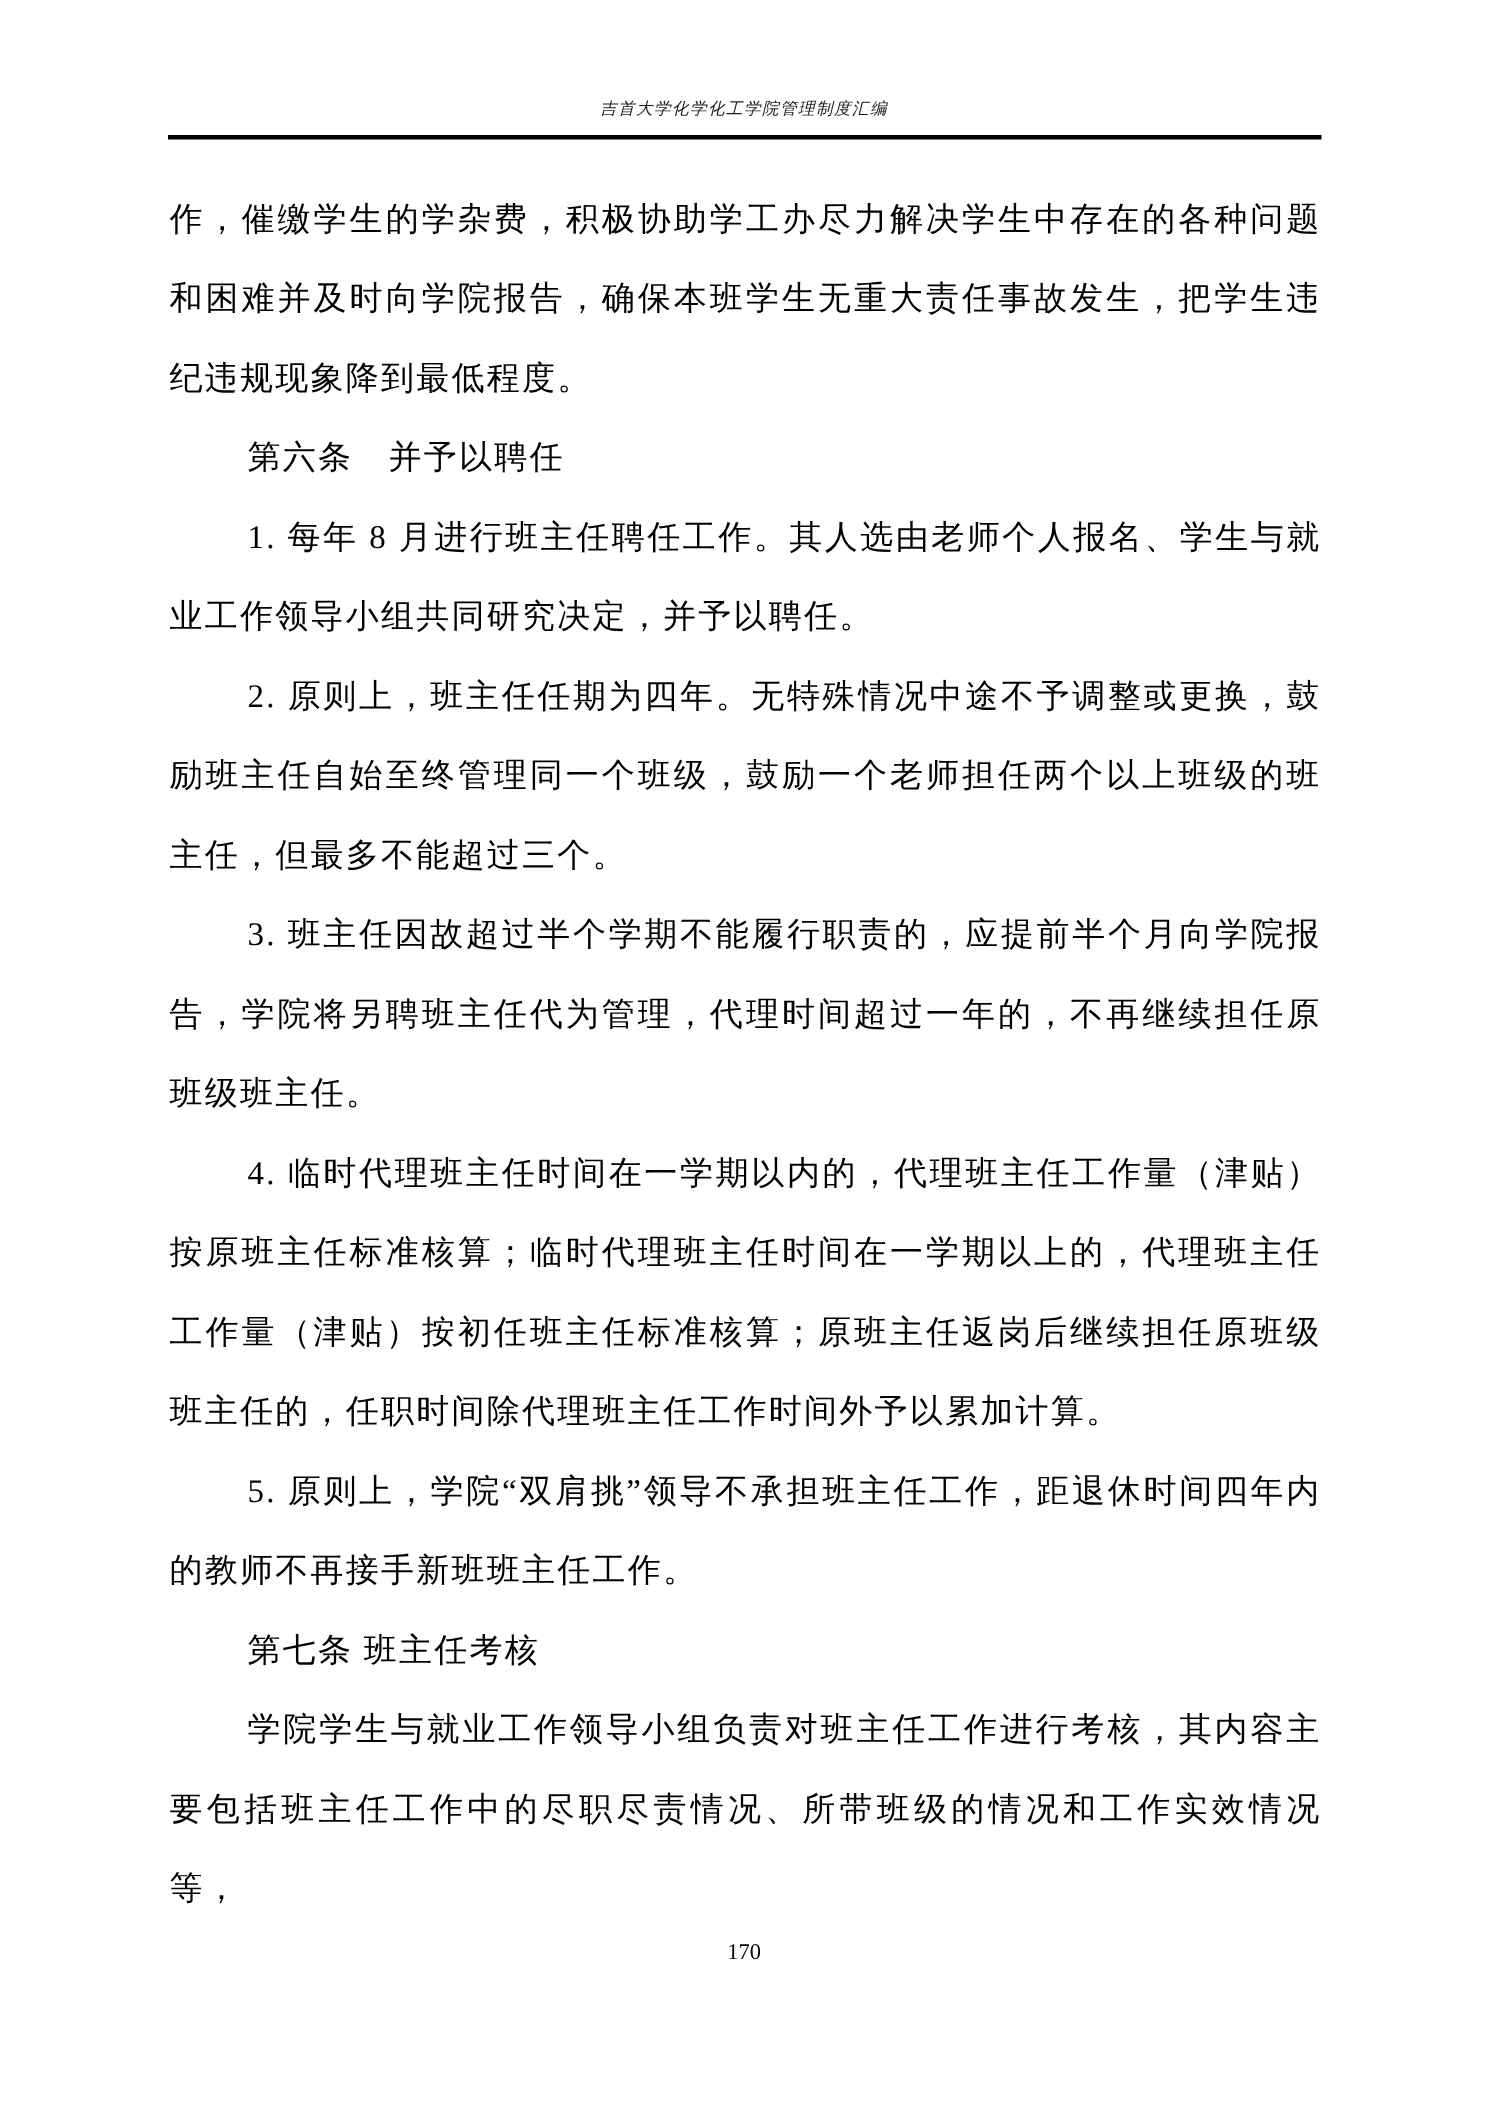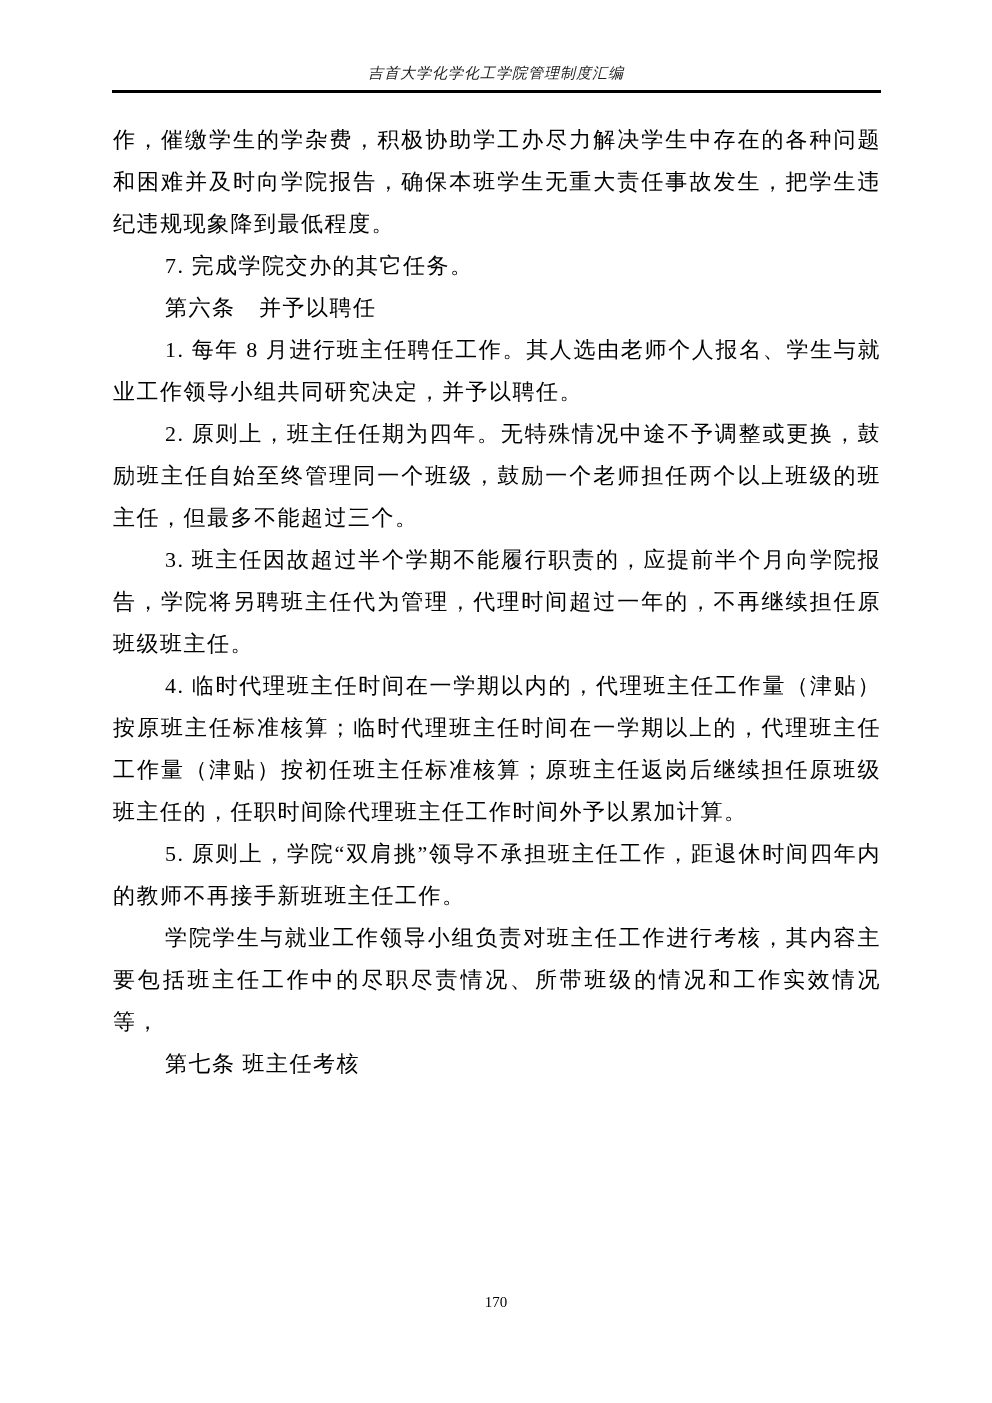--- a/index.html
+++ b/index.html
@@ -21,40 +21,40 @@
     background: #ffffff;
     overflow: hidden;
   }
   .header-title {
     position: absolute;
     top: 60px;
     left: 0;
     width: 100%;
     text-align: center;
     font-style: italic;
-    font-size: 15px;
+    font-size: 11px;
     line-height: 26px;
     letter-spacing: 1px;
     color: #1a1a1a;
   }
   .header-rule {
     position: absolute;
     top: 90px;
     left: 112px;
     width: 769px;
     height: 3px;
     background: #000000;
   }
   .doc-body {
     position: absolute;
     top: 119px;
     left: 113px;
     width: 768px;
     font-size: 22px;
-    line-height: 42px;
+    line-height: 53px;
     letter-spacing: 1.5px;
     text-align: justify;
     text-justify: inter-character;
   }
   .para {
     margin: 0;
     padding: 0;
   }
   .para.indent {
     text-indent: 52px;
@@ -74,26 +74,25 @@
 <body>
 
 <div class="page">
 
   <div class="header-title">吉首大学化学化工学院管理制度汇编</div>
 
   <div class="header-rule"></div>
 
   <div class="doc-body">
       <p class="para">作，催缴学生的学杂费，积极协助学工办尽力解决学生中存在的各种问题和困难并及时向学院报告，确保本班学生无重大责任事故发生，把学生违纪违规现象降到最低程度。</p>
-      <p class="para indent">7. 完成学院交办的其它任务。</p>
       <p class="para indent">第六条　并予以聘任</p>
       <p class="para indent">1. 每年 8 月进行班主任聘任工作。其人选由老师个人报名、学生与就业工作领导小组共同研究决定，并予以聘任。</p>
       <p class="para indent">2. 原则上，班主任任期为四年。无特殊情况中途不予调整或更换，鼓励班主任自始至终管理同一个班级，鼓励一个老师担任两个以上班级的班主任，但最多不能超过三个。</p>
       <p class="para indent">3. 班主任因故超过半个学期不能履行职责的，应提前半个月向学院报告，学院将另聘班主任代为管理，代理时间超过一年的，不再继续担任原班级班主任。</p>
       <p class="para indent">4. 临时代理班主任时间在一学期以内的，代理班主任工作量（津贴）按原班主任标准核算；临时代理班主任时间在一学期以上的，代理班主任工作量（津贴）按初任班主任标准核算；原班主任返岗后继续担任原班级班主任的，任职时间除代理班主任工作时间外予以累加计算。</p>
       <p class="para indent">5. 原则上，学院“双肩挑”领导不承担班主任工作，距退休时间四年内的教师不再接手新班班主任工作。</p>
+      <p class="para indent">第七条 班主任考核</p>
       <p class="para indent">学院学生与就业工作领导小组负责对班主任工作进行考核，其内容主要包括班主任工作中的尽职尽责情况、所带班级的情况和工作实效情况等，</p>
-      <p class="para indent">第七条 班主任考核</p>
     </div>
 
   <div class="page-number">170</div>
 
 </div>
 
 </body></html>

